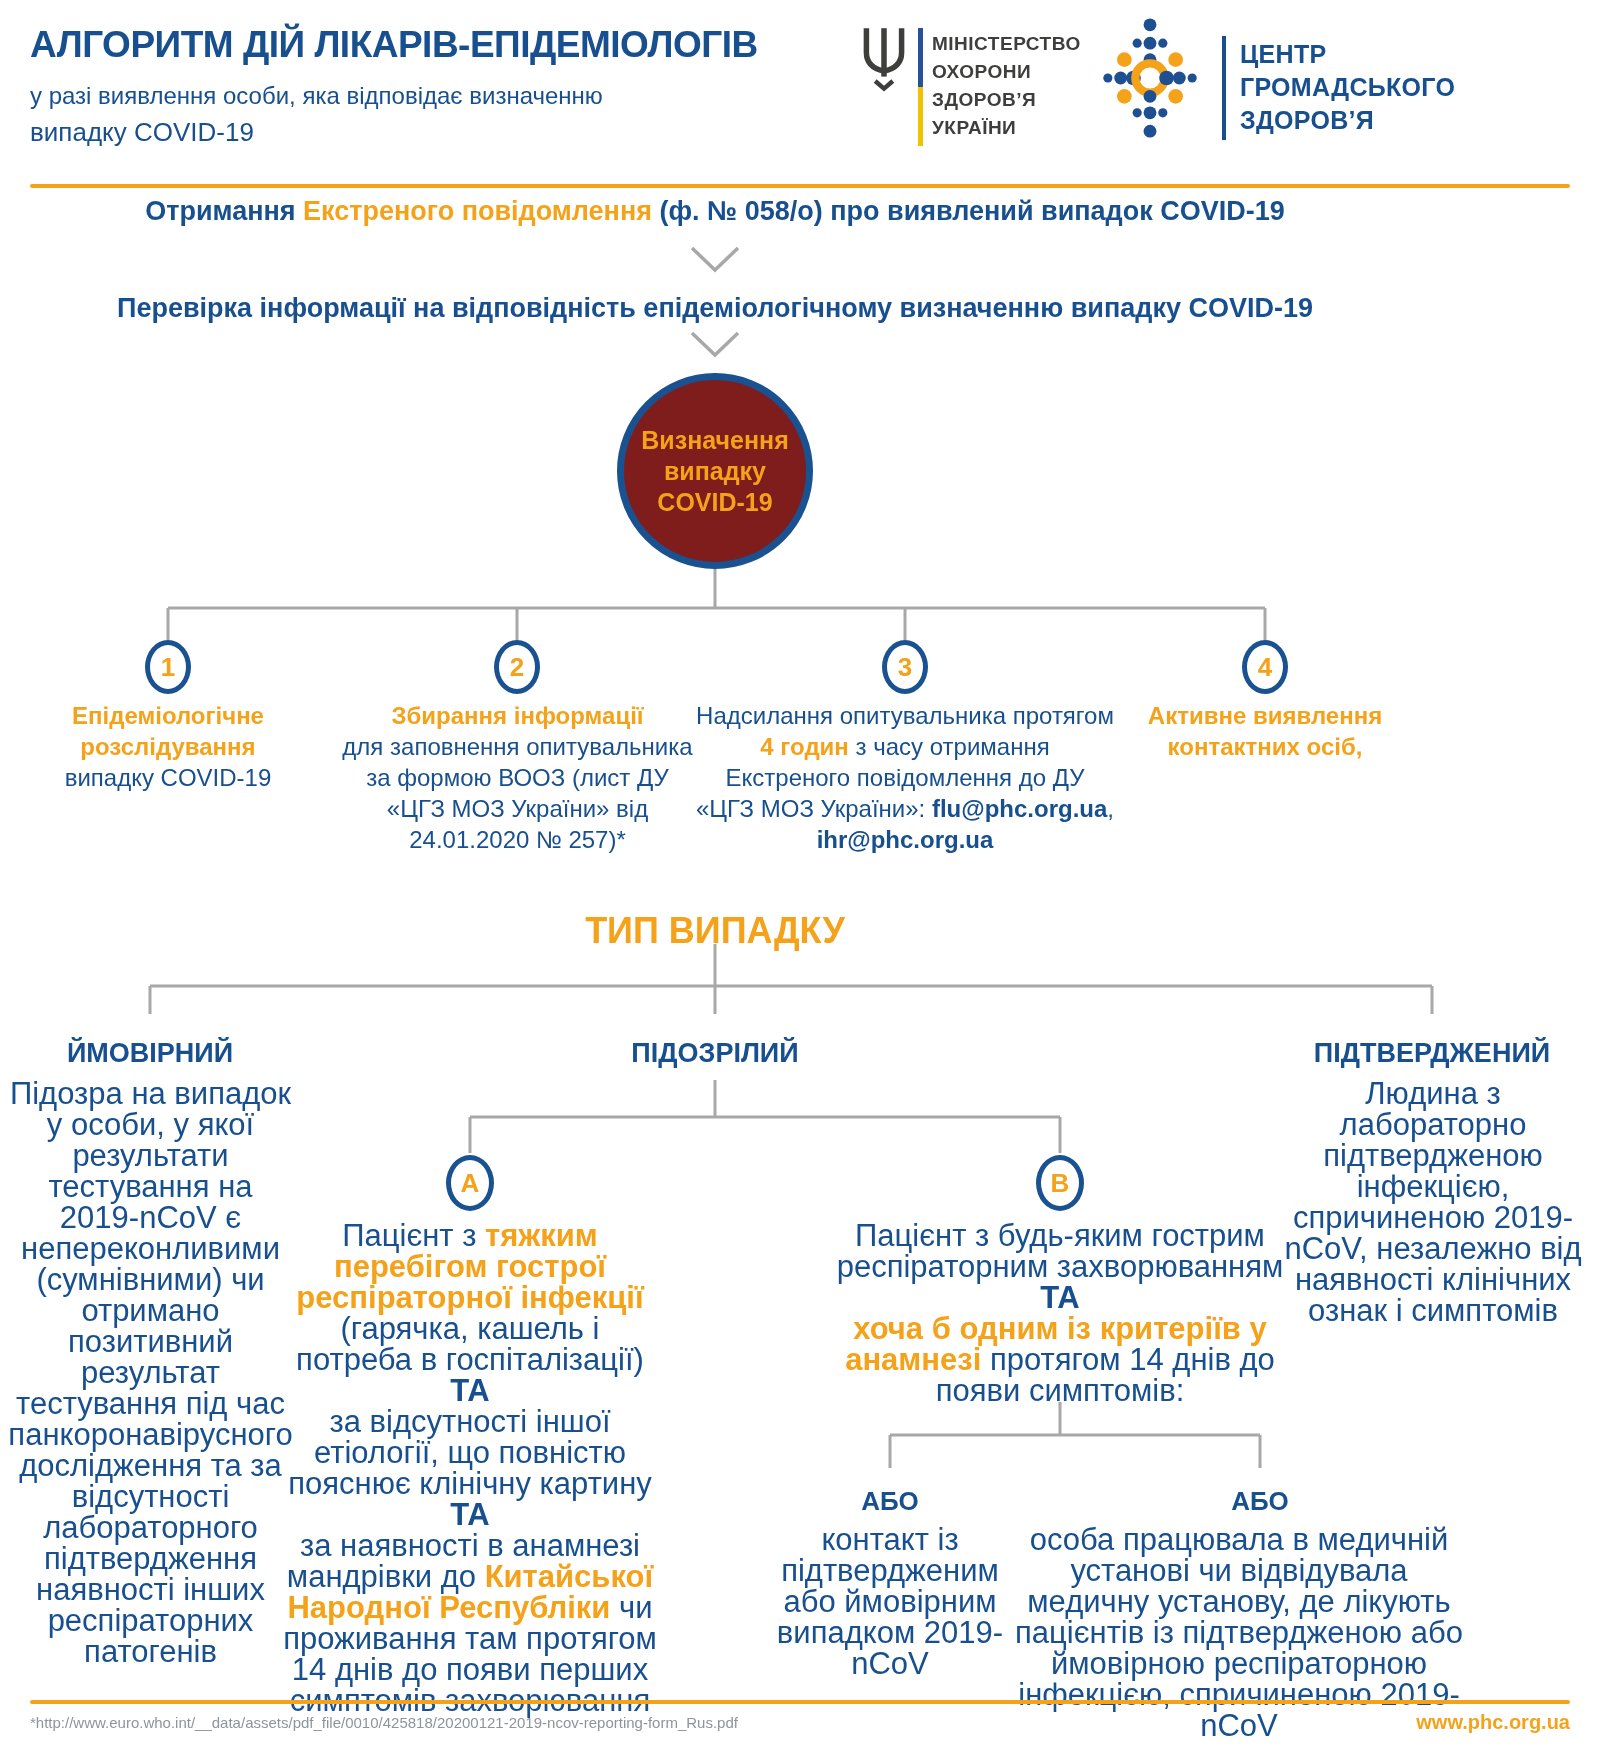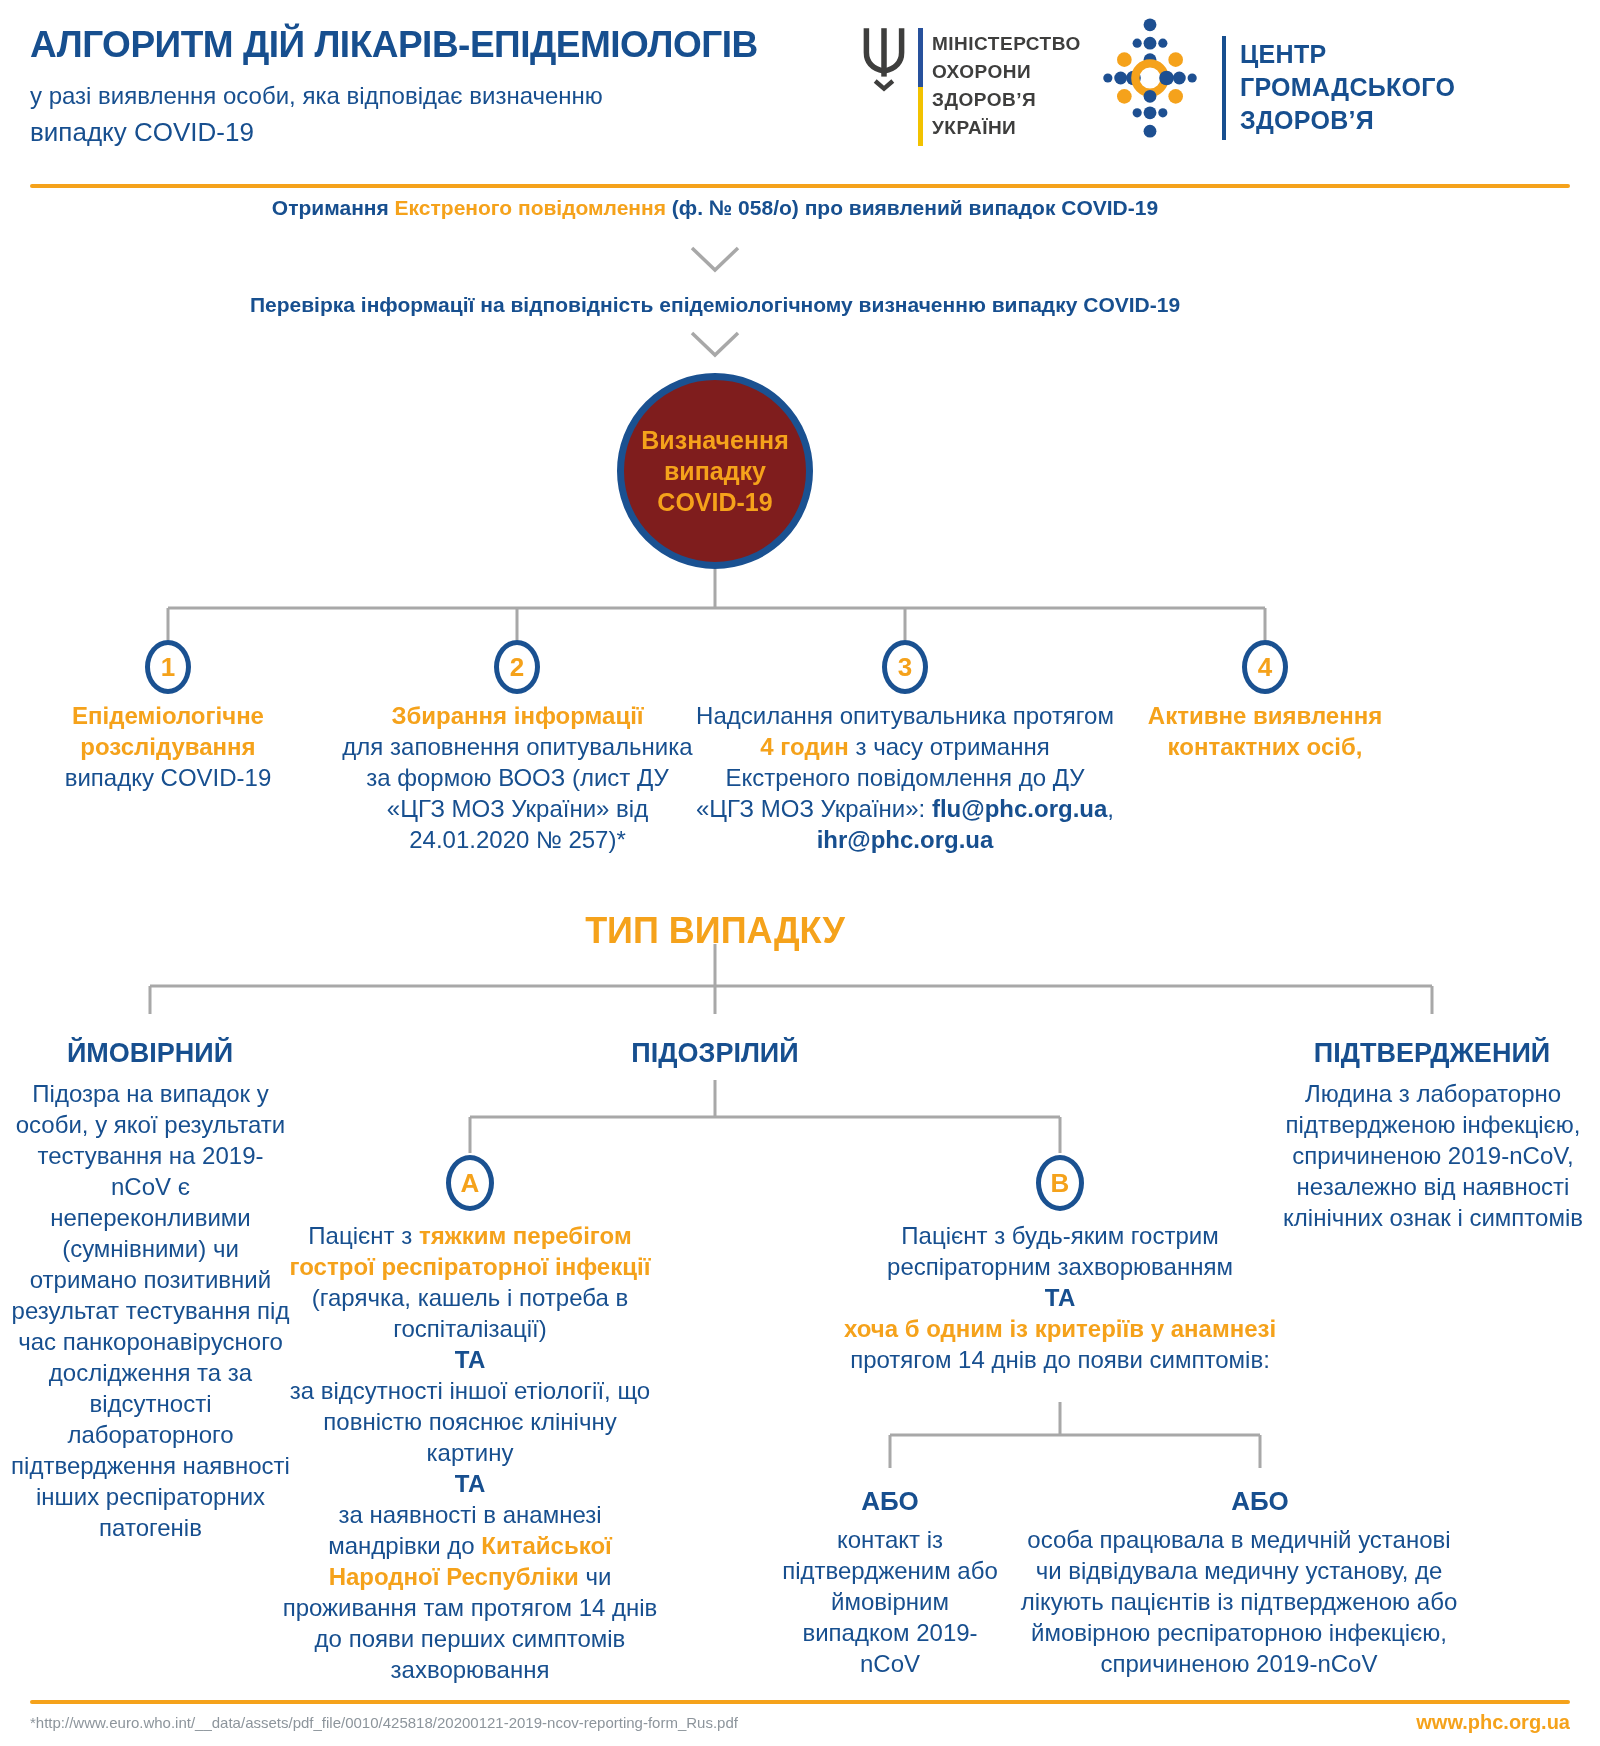--- a/index.html
+++ b/index.html
@@ -19,21 +19,21 @@
   .rule{left:30px;width:1540px;height:4px;background:#f5a21b;border-radius:2px;}
   .rule-top{top:184px;}
   .rule-bot{top:1700px;}
   
   .moz-bar{left:918px;top:28px;width:5px;height:118px;background:linear-gradient(to bottom,#28519c 50%,#f2c200 50%);}
   .moz-text{left:932px;top:30px;font-size:19px;line-height:28px;font-weight:bold;color:#3e3e3d;letter-spacing:.5px;}
   .phc-bar{left:1222px;top:36px;width:4px;height:104px;background:#174f8f;}
   .phc-text{left:1240px;top:38px;font-size:25px;line-height:33px;font-weight:bold;color:#174f8f;letter-spacing:.3px;}
   
   .spine{left:0;width:1430px;text-align:center;}
-  .flowline{font-size:21px;font-weight:bold;}
+  .flowline{font-size:27px;font-weight:bold;}
   .fl1{top:196px;}
   .fl2{top:293px;}
   .bigcircle{left:617px;top:373px;width:182px;height:182px;border:7px solid #1a5191;border-radius:50%;
     display:flex;align-items:center;justify-content:center;background:#7f1d1d;}
   .bigcircle .inner{width:168px;text-align:center;font-size:25px;line-height:31px;font-weight:bold;color:#f5a21b;}
   .numcircle{width:36px;height:44px;border:5px solid #1a5191;border-radius:50%;background:#fff;
     display:flex;align-items:center;justify-content:center;color:#f5a21b;font-weight:bold;font-size:26px;}
   .letcircle{width:38px;height:46px;border:5px solid #1a5191;border-radius:50%;background:#fff;
     display:flex;align-items:center;justify-content:center;color:#f5a21b;font-weight:bold;font-size:26px;}
   
@@ -41,21 +41,21 @@
   .step .t{font-weight:bold;color:#f5a21b;}
   .s1{left:18px;width:300px;}
   .s2{left:335px;width:365px;}
   .s3{left:695px;width:420px;}
   .s4{left:1095px;width:340px;}
   
   .casetype{top:910px;font-size:36px;font-weight:bold;color:#f5a21b;}
   .casehead{top:1038px;font-size:27px;font-weight:bold;text-align:center;}
   .ch-prob{left:0px;width:300px;}
   .ch-conf{left:1282px;width:300px;}
-  .casebody{text-align:center;font-size:24px;line-height:31px;}
+  .casebody{text-align:center;font-size:31px;line-height:31px;}
   .prob-body{left:8px;top:1078px;width:285px;}
   .conf-body{left:1278px;top:1078px;width:310px;}
   .a-body{left:280px;top:1220px;width:380px;}
   .b-body{left:830px;top:1220px;width:460px;}
   .orlabel{top:1486px;font-size:26px;font-weight:bold;text-align:center;}
   .or1l{left:775px;width:230px;}
   .or2l{left:1035px;width:450px;}
   .or1b{left:775px;top:1524px;width:230px;}
   .or2b{left:1014px;top:1524px;width:450px;}
   

